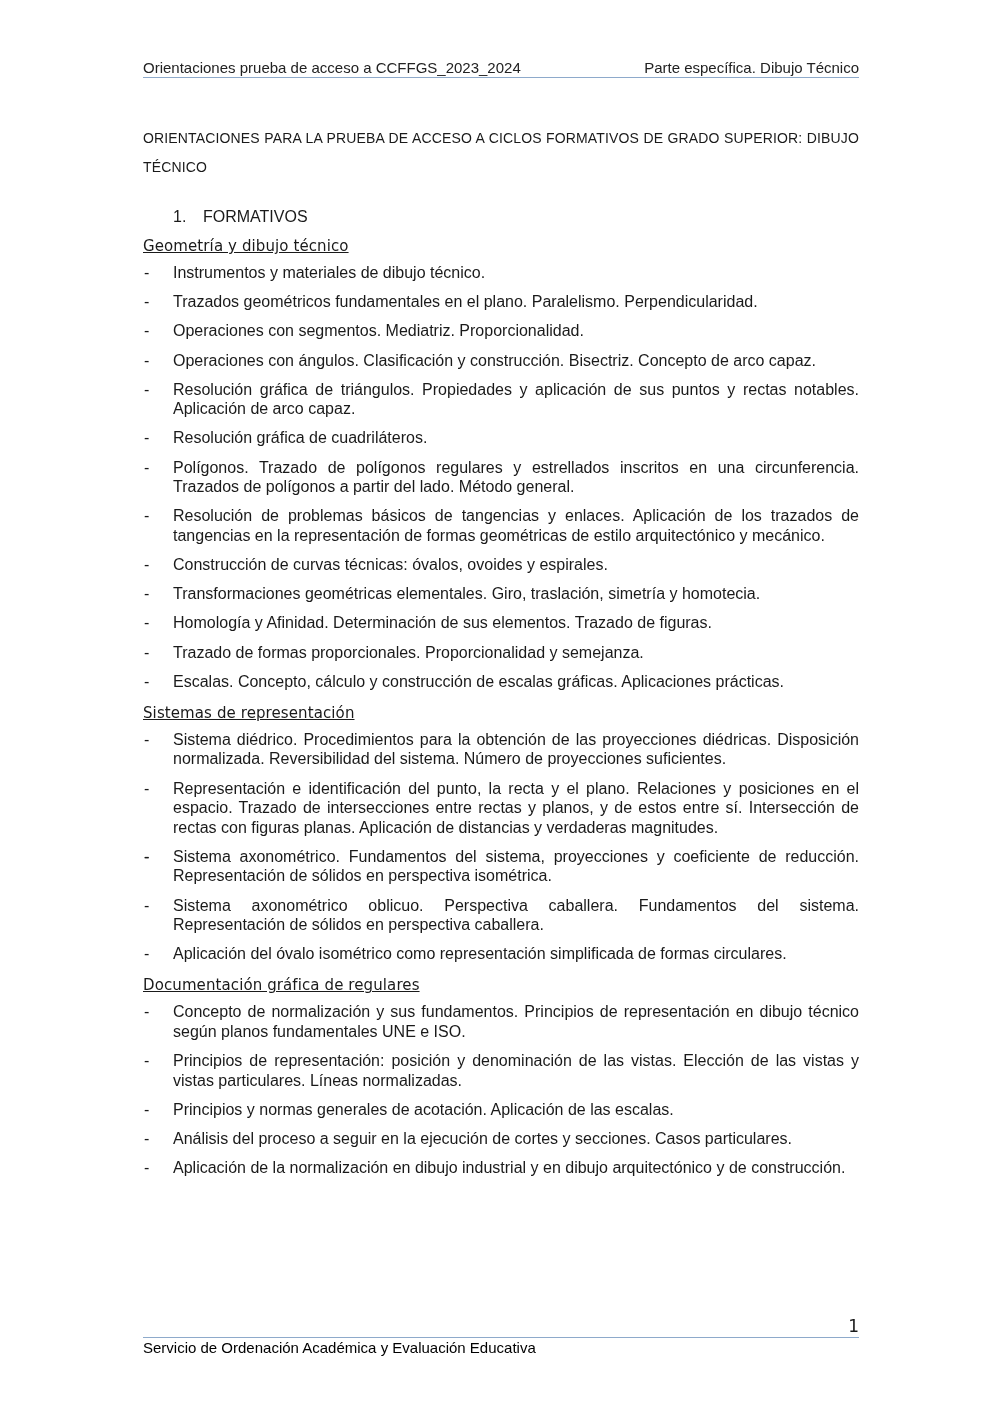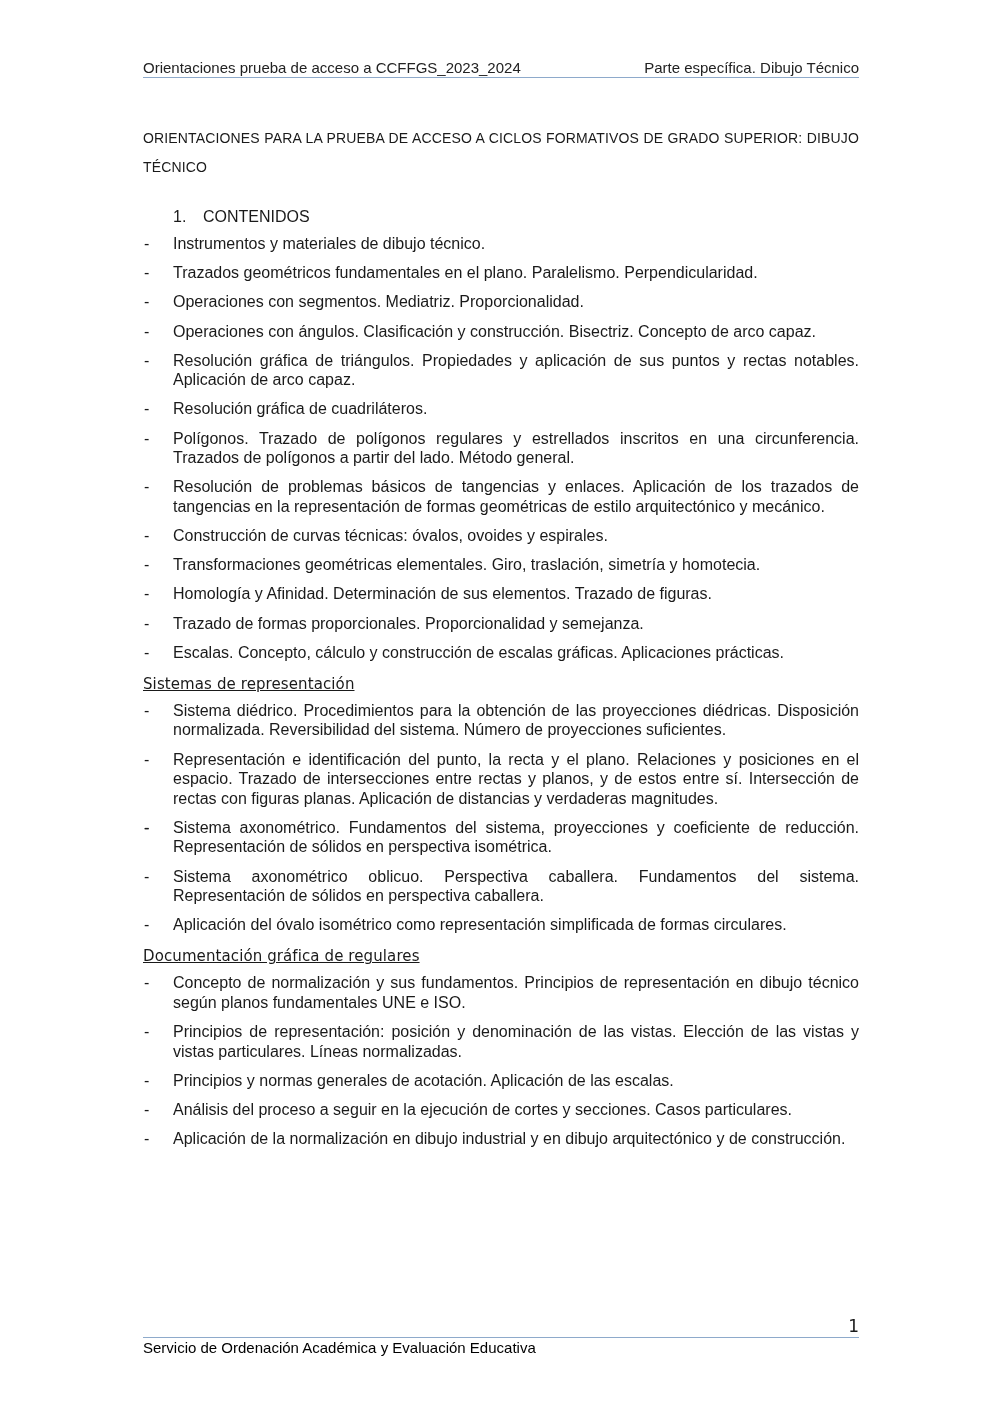--- a/index.html
+++ b/index.html
@@ -110,25 +110,26 @@
 <body>
 
 <div class="page-header">
   <span>Orientaciones prueba de acceso a CCFFGS_2023_2024</span>
   <span>Parte específica. Dibujo Técnico</span>
 </div>
 
 <div class="title">ORIENTACIONES PARA LA PRUEBA DE ACCESO A CICLOS FORMATIVOS DE GRADO SUPERIOR: DIBUJO TÉCNICO</div>
 
 <div class="section-num">
-  <span class="n">1.</span><span>CONTENIDOS</span>
+  <span class="n">1.</span><span>FORMATIVOS</span>
 </div>
 
 <div class="content">
 
+  <div class="subhead">Geometría y dibujo técnico</div>
   <ul class="items">
     <li><span class="dash">-</span><span>Instrumentos y materiales de dibujo técnico.</span></li>
     <li><span class="dash">-</span><span>Trazados geométricos fundamentales en el plano. Paralelismo. Perpendicularidad.</span></li>
     <li><span class="dash">-</span><span>Operaciones con segmentos. Mediatriz. Proporcionalidad.</span></li>
     <li><span class="dash">-</span><span>Operaciones con ángulos. Clasificación y construcción. Bisectriz. Concepto de arco capaz.</span></li>
     <li><span class="dash">-</span><span>Resolución gráfica de triángulos. Propiedades y aplicación de sus puntos y rectas notables. Aplicación de arco capaz.</span></li>
     <li><span class="dash">-</span><span>Resolución gráfica de cuadriláteros.</span></li>
     <li><span class="dash">-</span><span>Polígonos. Trazado de polígonos regulares y estrellados inscritos en una circunferencia. Trazados de polígonos a partir del lado. Método general.</span></li>
     <li><span class="dash">-</span><span>Resolución de problemas básicos de tangencias y enlaces. Aplicación de los trazados de tangencias en la representación de formas geométricas de estilo arquitectónico y mecánico.</span></li>
     <li><span class="dash">-</span><span>Construcción de curvas técnicas: óvalos, ovoides y espirales.</span></li>

